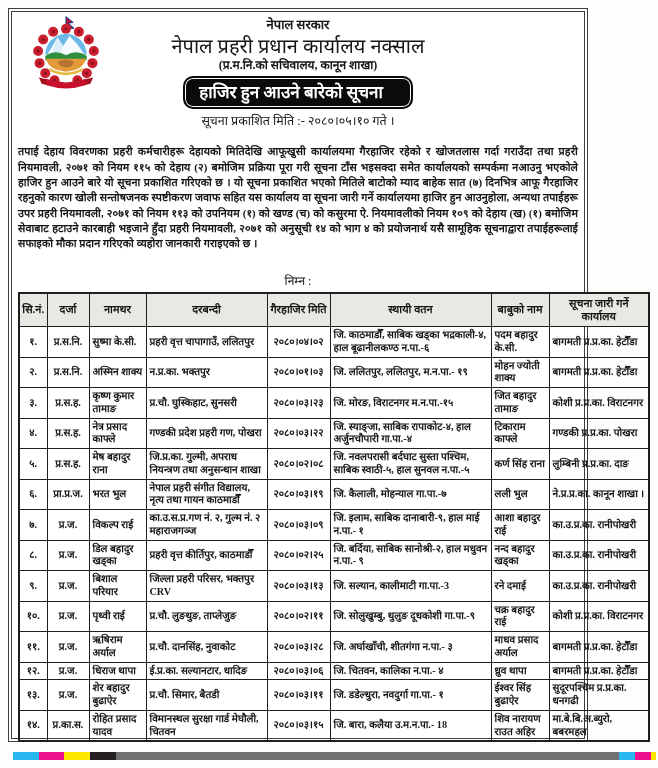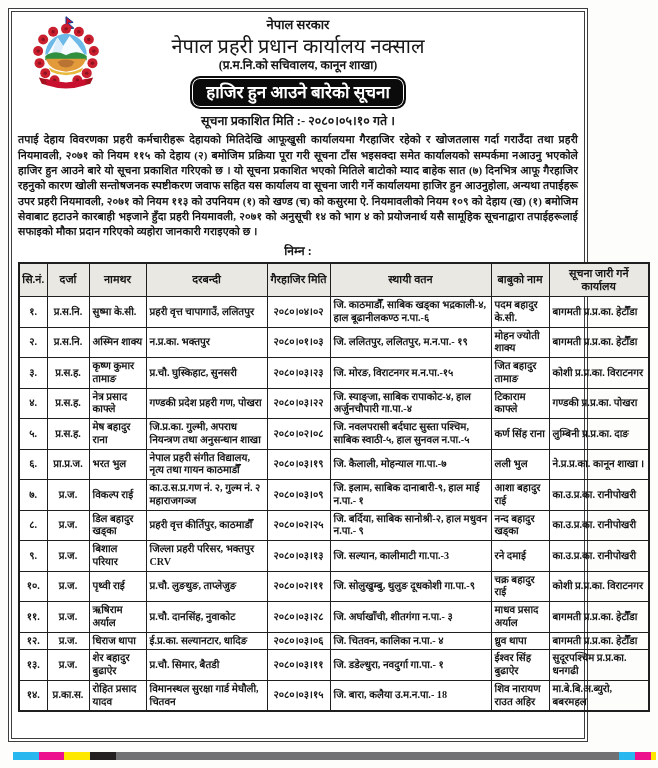--- a/index.html
+++ b/index.html
@@ -23,36 +23,36 @@
   .header { position: relative; text-align: center; padding-top: 2px; }
   .emblem-wrap { position: absolute; left: 12px; top: 1px; width: 72px; height: 80px; }
   .h-gov, .h-ministry { font-size: 13px; font-weight: bold; line-height: 1.3; }
   .h-office { font-size: 20px; font-weight: normal; line-height: 1.15; margin-top: 1px; }
   .h-sub { font-size: 12px; font-weight: bold; line-height: 1.3; }
   .banner-row { margin-top: 3px; }
   .banner {
     display: inline-block;
     background: #0b0b0b; color: #ffffff;
     font-size: 17px; font-weight: bold;
-    padding: 2px 14px 4px 14px;
+    padding: 2px 28px 4px 14px;
     border: 2px solid #0b0b0b;
     box-shadow: inset 0 0 0 1px #ffffff;
     border-radius: 10px;
   }
-  .date-line { font-size: 12.5px; font-weight: bold; margin-top: 3px; border-bottom: 0; }
+  .date-line { font-size: 12.5px; font-weight: normal; margin-top: 3px; border-bottom: 0; }
 
   
   .paragraph {
     font-size: 10.8px; font-weight: bold;
     text-align: justify;
     line-height: 1.42;
-    margin-top: 3px;
+    margin-top: 15px;
     letter-spacing: 0.1px;
   }
-  .following { text-align: center; font-size: 12px; font-weight: bold; margin: 2px 0 3px 0; }
+  .following { text-align: center; font-size: 12px; font-weight: normal; margin: 20px 0 3px 0; }
 
   
   table.notice { width: 100%; border-collapse: collapse; border: 2px solid #1f1f1f; table-layout: fixed; }
   .notice th, .notice td {
     border: 1px solid #1f1f1f;
     font-weight: bold;
     vertical-align: middle;
     padding: 2px 3px;
     overflow: hidden;
     word-wrap: break-word;

